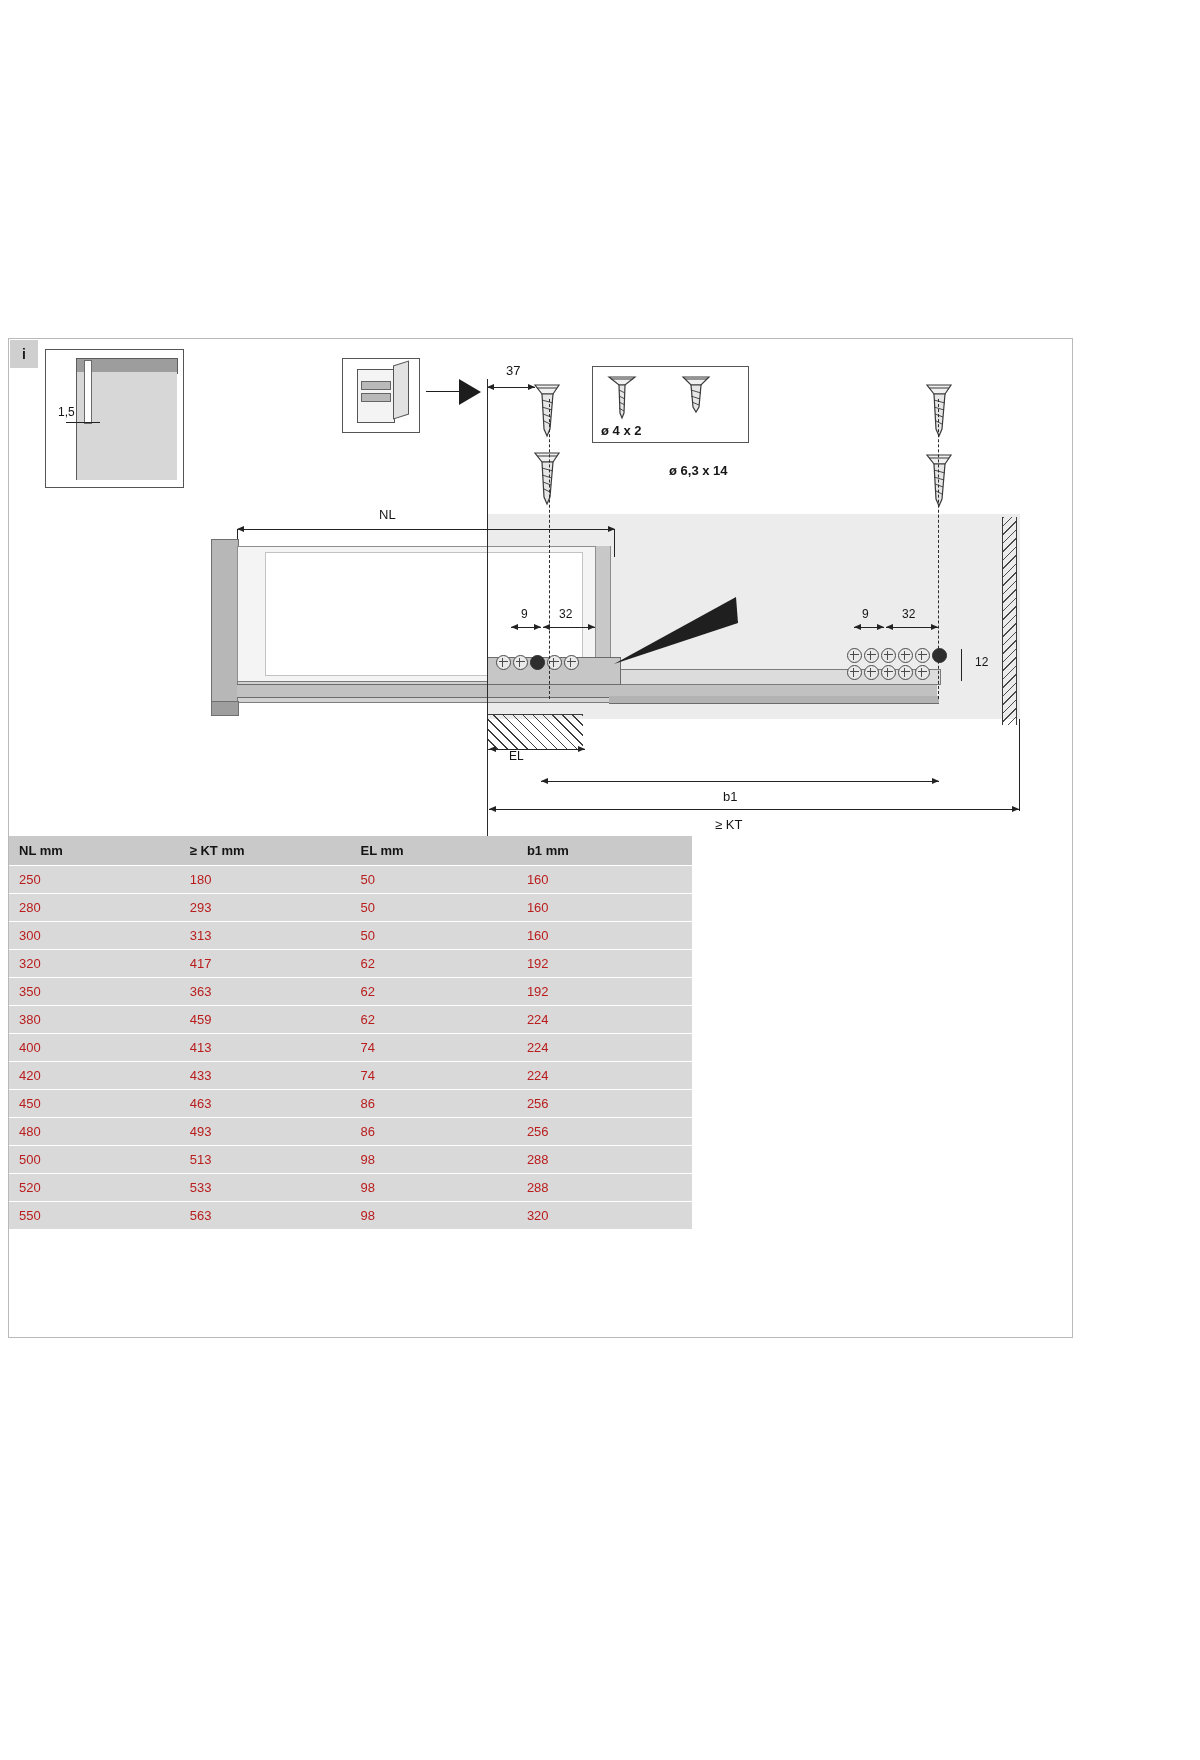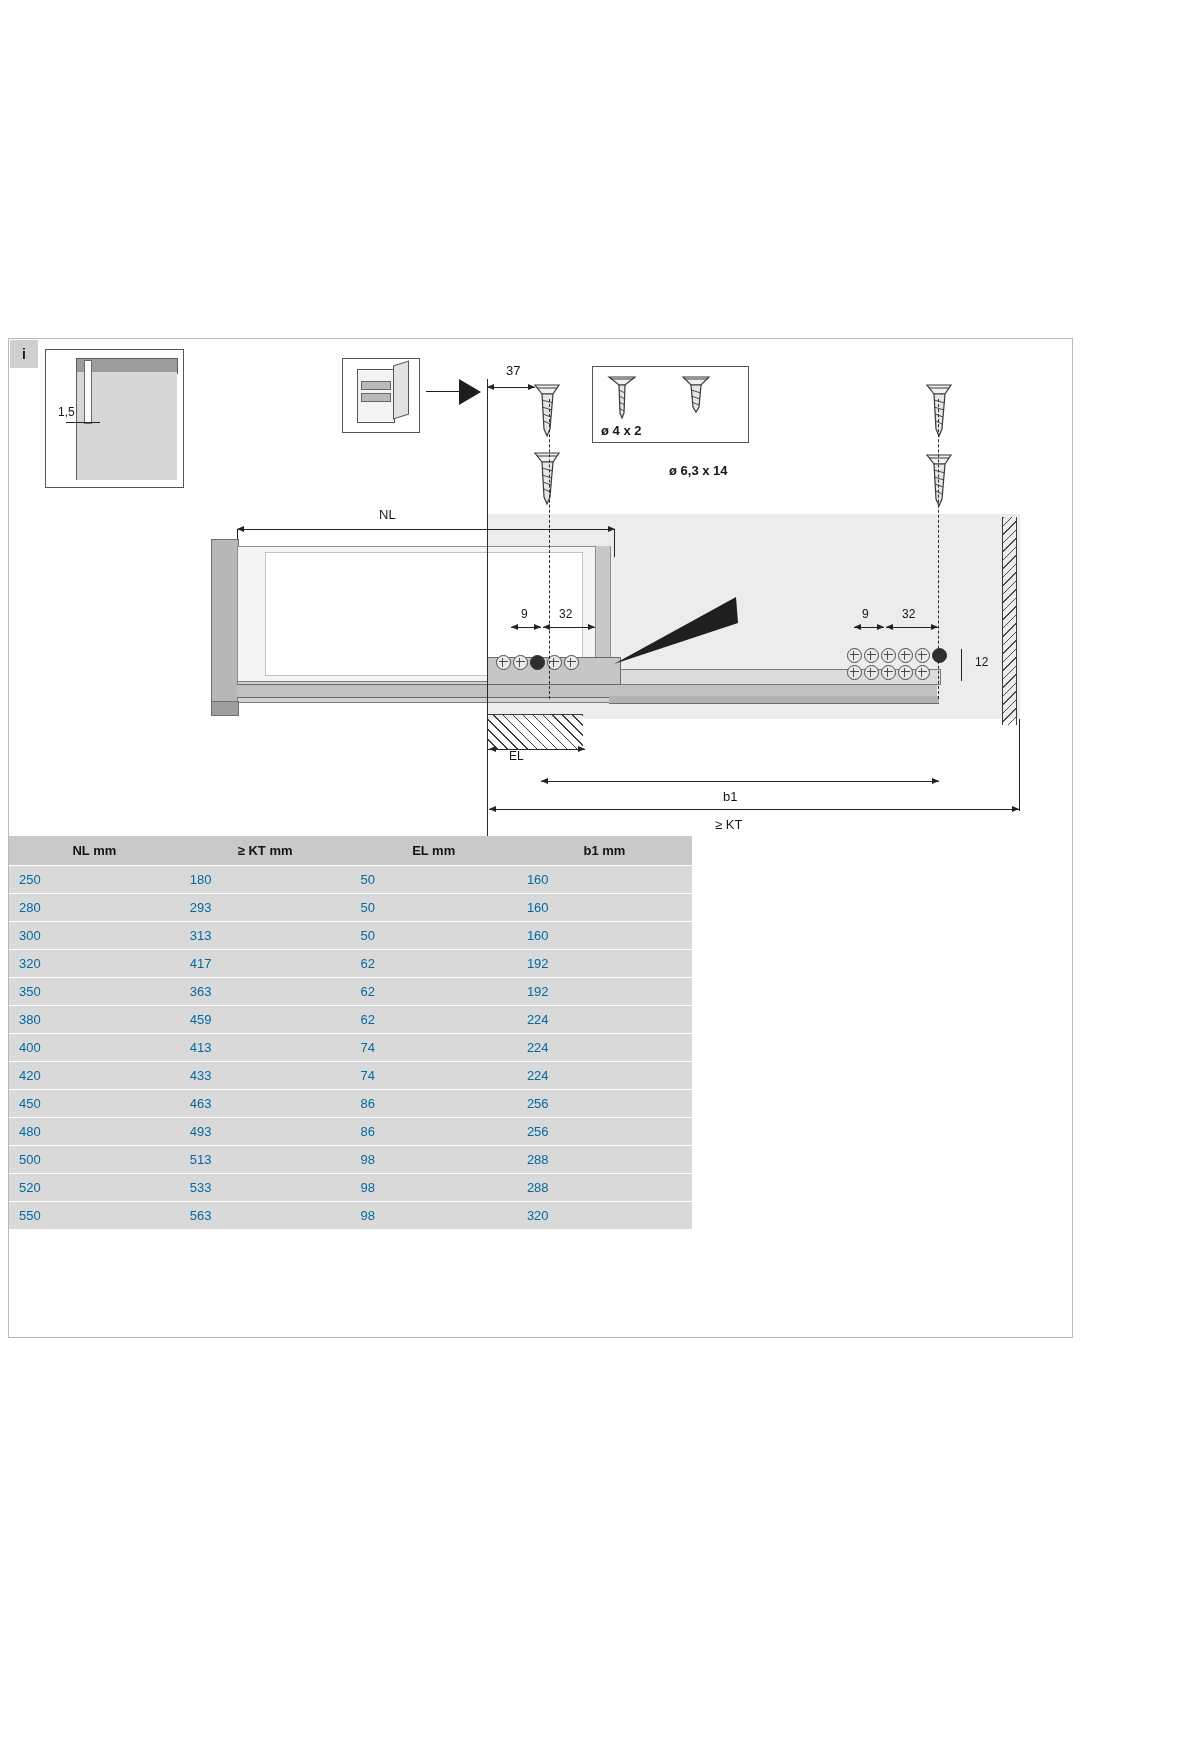--- a/index.html
+++ b/index.html
@@ -4,22 +4,22 @@
 <style>
   html,body{margin:0;padding:0;background:#ffffff;}
   body{width:1200px;height:1760px;font-family:"Liberation Sans",sans-serif;color:#1a1a1a;}
   .page{position:relative;width:1200px;height:1760px;background:#fff;}
   .sheet{position:absolute;left:8px;top:338px;width:1063px;height:998px;background:#fff;border:1px solid #b9b9b9;}
   
   .lbl{position:absolute;font-size:13px;color:#161616;white-space:nowrap;}
   .lbl.sm{font-size:12px;}
   
   .tbl{position:absolute;left:8px;top:1175px;width:683px;border-collapse:collapse;font-size:13px;}
-  .tbl th{background:#c9c9c9;color:#141414;text-align:center;font-weight:bold;padding:7px 10px;border-bottom:1px solid #fff;}
-  .tbl td{background:#d9d9d9;color:#0369a1;padding:6px 10px;border-bottom:1px solid #ffffff;}
+  .tbl th{background:#c9c9c9;color:#141414;text-align:left;font-weight:bold;padding:7px 10px;border-bottom:1px solid #fff;}
+  .tbl td{background:#d9d9d9;color:#b91c1c;padding:6px 10px;border-bottom:1px solid #ffffff;}
   .tbl th:nth-child(1),.tbl td:nth-child(1){width:170px;}
   .tbl th:nth-child(2),.tbl td:nth-child(2){width:170px;}
   .tbl th:nth-child(3),.tbl td:nth-child(3){width:165px;}
   .tbl th:nth-child(4),.tbl td:nth-child(4){width:175px;}
   .arrow-tri{position:absolute;width:0;height:0;border-left:22px solid #1d1d1d;border-top:13px solid transparent;border-bottom:13px solid transparent;}
   .hole{width:13px;height:13px;border-radius:50%;border:1px solid #4b4b4b;background:#eaeaea;position:relative;}
   .hole:before,.hole:after{content:"";position:absolute;background:#4b4b4b;}
   .hole:before{left:2px;right:2px;top:5px;height:1px;}
   .hole:after{top:2px;bottom:2px;left:5px;width:1px;}
   .hole.filled{background:#2e2e2e;border-color:#2e2e2e;}

